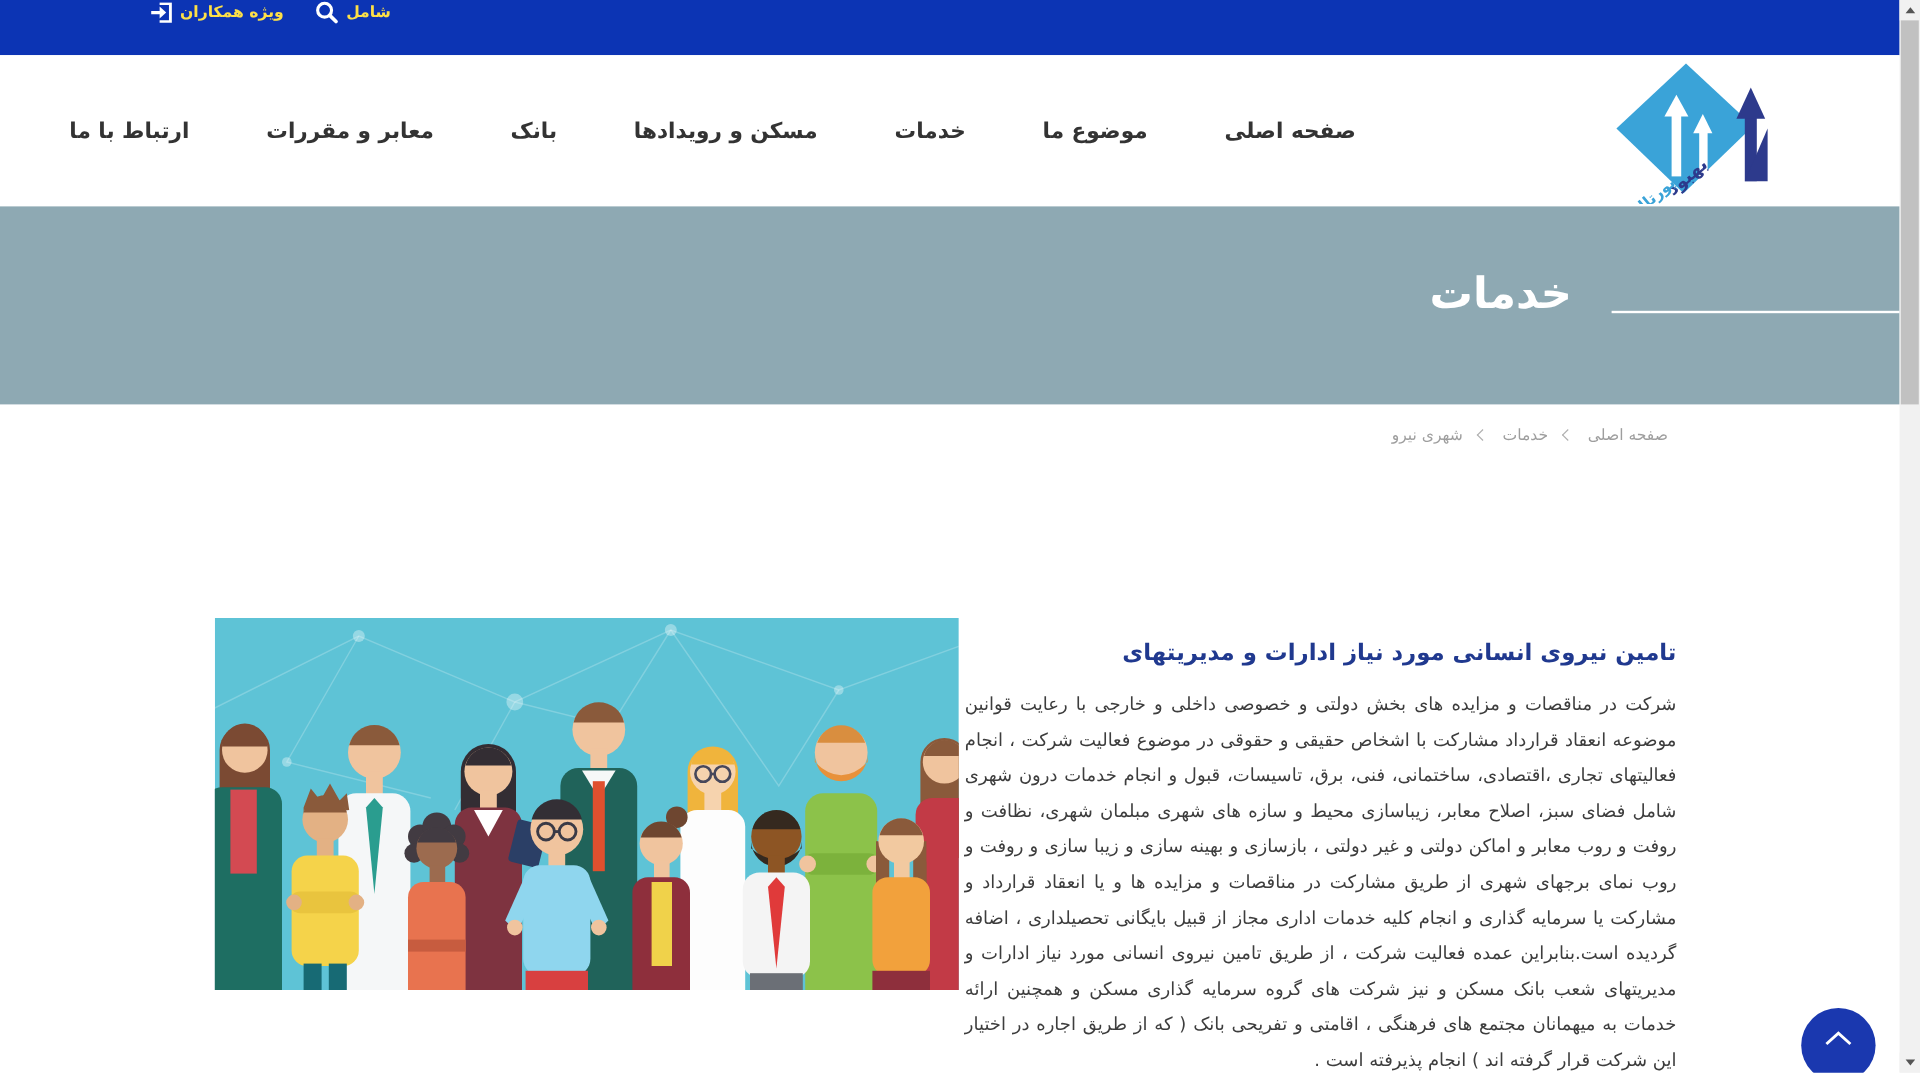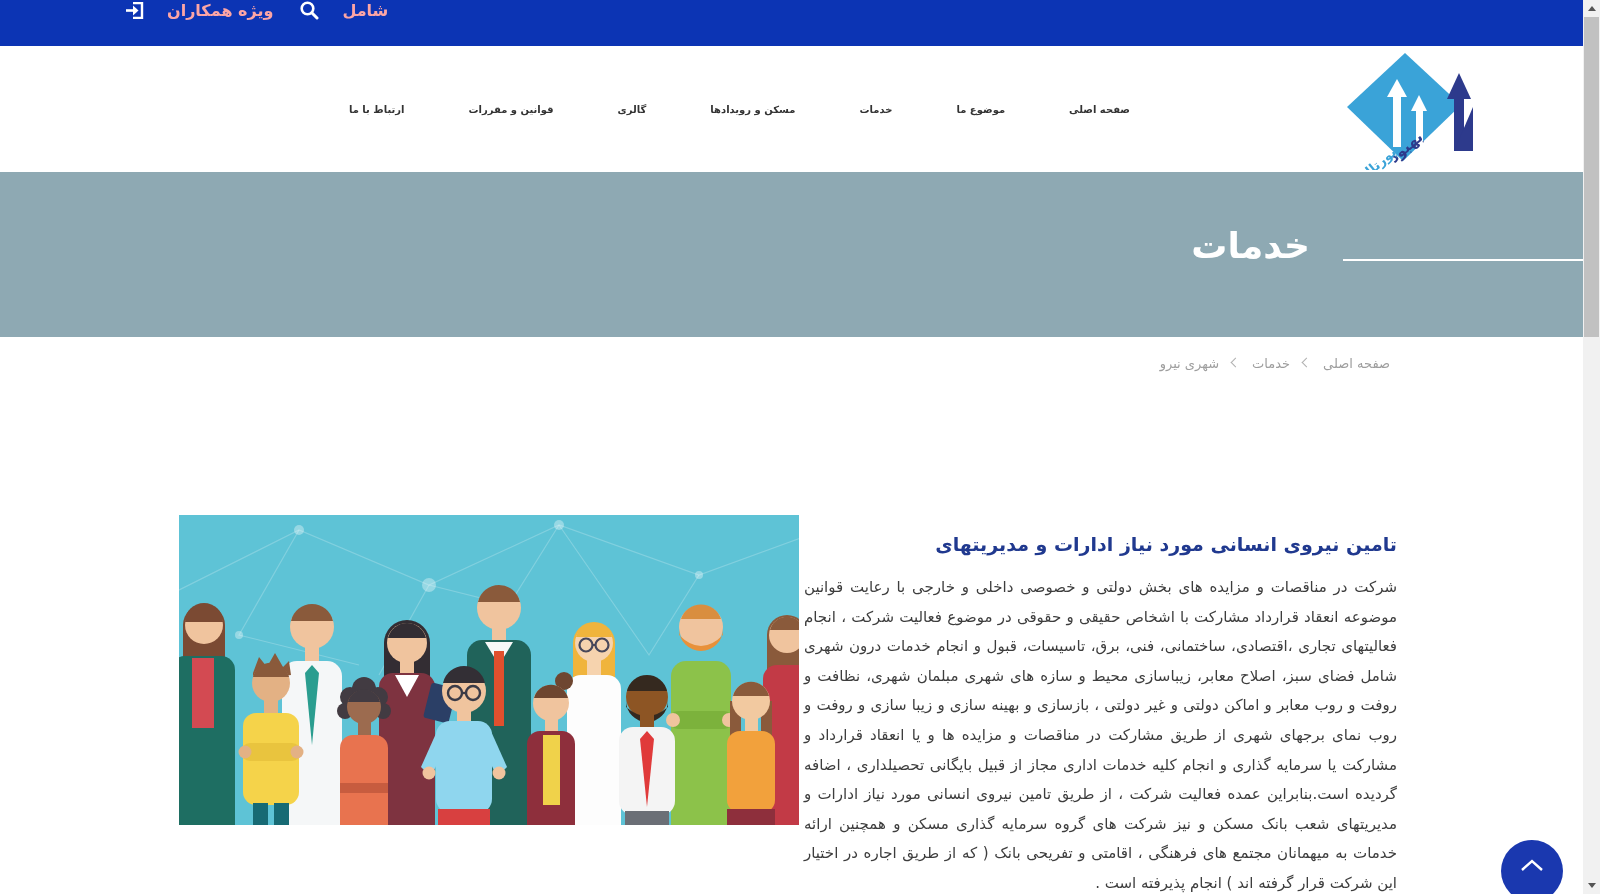--- a/index.html
+++ b/index.html
@@ -6,29 +6,29 @@
   html,body { width:1600px; height:894px; overflow:hidden; background:#fff;
     font-family:"DejaVu Sans", sans-serif; }
   .stage { position:relative; width:1600px; height:894px; background:#fff; }
   .page  { position:absolute; left:0; top:0; width:1583px; height:894px; background:#fff; }
 
   
   .topbar { position:relative; height:46px; background:#0c34b4; }
   .topbar-left { position:absolute; left:125px; top:0; height:100%；
     display:flex; }
   .topbar-left { display:flex; align-items:center; gap:26px; direction:ltr; }
-  .tb-item { display:flex; align-items:center; gap:23px; color:#fca5a5; cursor:pointer;
-    font-size:16px; font-weight:bold; text-decoration:none; }
+  .tb-item { display:flex; align-items:center; gap:6px; color:#fde047; cursor:pointer;
+    font-size:13px; font-weight:bold; text-decoration:none; }
 
   
   .navbar { position:relative; height:126px; background:#fff; }
   .logo { position:absolute; right:108px; top:3px; width:140px; height:121px; cursor:pointer; }
   .menu { position:absolute; right:453px; top:0; bottom:0; display:flex; align-items:center;
     gap:64px; direction:rtl; list-style:none; }
-  .menu li { font-size:10px; font-weight:bold; color:#333; cursor:pointer; white-space:nowrap; }
+  .menu li { font-size:18px; font-weight:bold; color:#333; cursor:pointer; white-space:nowrap; }
 
   
   .hero { position:relative; height:165px; background:#8ea9b3; }
   .hero h1 { position:absolute; right:273px; top:52px; font-size:36px; font-weight:bold;
     color:#fff; line-height:1.2; }
   .hero-line { position:absolute; right:0; top:87px; width:240px; height:2px; background:#fff; }
 
   
   .breadcrumb { height:53px; display:flex; direction:rtl; align-items:center;
     padding-right:193px; gap:13px; font-size:13px; color:#9e9e9e; }
@@ -100,22 +100,22 @@
           <polygon points="119,102 138,58 138,102" fill="#2d3a8c"></polygon>
           <text x="74" y="102" transform="rotate(-40 74 102)" fill="#2d3a8c" font-size="15" font-weight="bold" text-anchor="middle">بهبود</text>
           <text x="46" y="118" transform="rotate(-40 46 118)" fill="#3aa3d8" font-size="13" font-weight="bold" text-anchor="middle">پورتال</text>
         </svg>
       </div>
       <ul class="menu">
         <li>صفحه اصلی</li>
         <li>موضوع ما</li>
         <li>خدمات</li>
         <li>مسکن و رویدادها</li>
-        <li>گالری</li>
-        <li>قوانین و مقررات</li>
+        <li>بانک</li>
+        <li>معابر و مقررات</li>
         <li>ارتباط با ما</li>
       </ul>
     </nav>
 
     <section class="hero">
       <h1>خدمات</h1>
       <span class="hero-line"></span>
     </section>
 
     <div class="breadcrumb">

